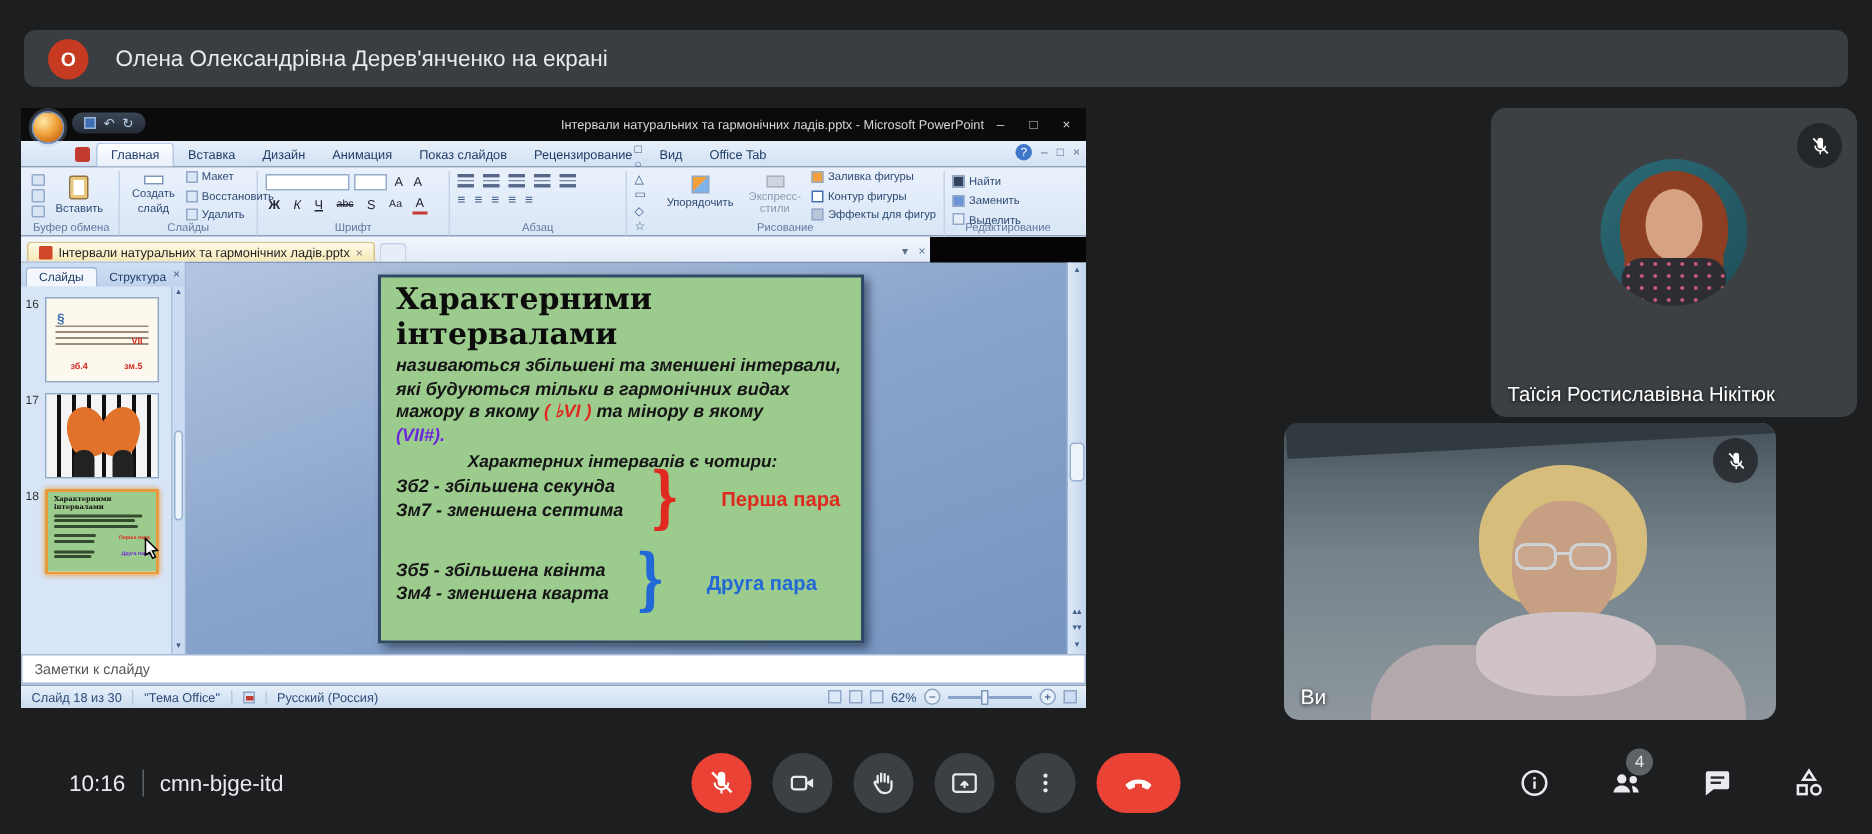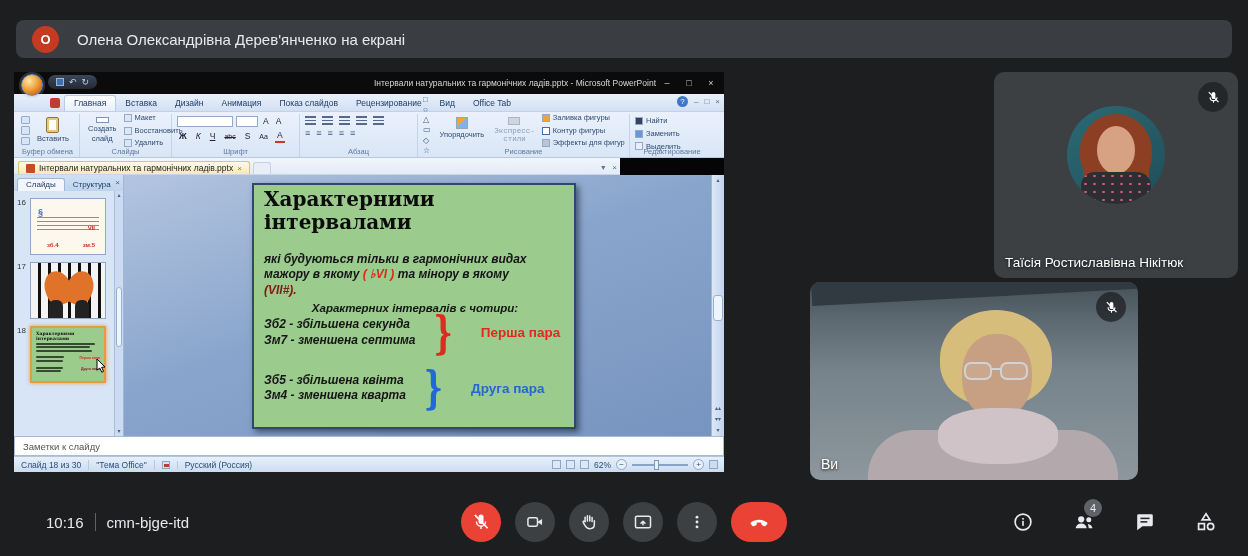--- a/index.html
+++ b/index.html
@@ -106,21 +106,21 @@
   .ycard{position:absolute;top:4px;width:32px;height:50px;background:#f2e033;border-radius:8px 8px 0 0;}
   .ytitle{font-size:4.5px;font-weight:bold;font-style:italic;text-align:center;margin-top:4px;line-height:1.1;}
   .ybar{height:2px;margin:3px 4px 0;border-radius:1px;}
 
   .canvas{flex:1;position:relative;background:linear-gradient(160deg,#b3c5e0 0%,#8aa5cc 45%,#7694c0 100%);}
   .slide{position:absolute;left:128px;top:8px;width:324px;height:246px;background:#9ccb8e;
      border:2px solid #31486b;box-shadow:3px 3px 6px rgba(10,20,40,.55);padding:3px 8px 0 10px;}
   .s-title{font-family:"DejaVu Serif",serif;font-weight:bold;font-size:20px;color:#0c0c0c;line-height:1.15;}
   .s-body{font-size:12px;font-weight:bold;font-style:italic;color:#151515;line-height:1.3;margin-top:2px;}
   .red{color:#e02a1f;}
-  .blue{color:#7f1d1d;}
+  .blue{color:#6d28d9;}
   .s-sub{font-size:11.5px;font-weight:bold;font-style:italic;color:#151515;text-align:center;margin-top:4px;}
   .pair{display:flex;align-items:center;gap:18px;margin-top:3px;}
   .pair-lines{font-size:12px;font-weight:bold;font-style:italic;color:#151515;line-height:1.3;}
   .brace{font-family:"DejaVu Serif",serif;font-size:30px;font-weight:bold;transform:scaleY(1.5);line-height:1;}
   .pair-label{font-size:13.5px;font-weight:bold;margin-left:10px;}
   .canvas-sb{position:absolute;right:0;top:0;bottom:0;width:13px;background:linear-gradient(90deg,#dce8f6,#c2d4ec);
      border-left:1px solid #9fb8d8;}
   .cthumb{position:absolute;left:1px;right:1px;top:120px;height:26px;background:#eef4fc;border:1px solid #97b0d0;border-radius:3px;}
   .csb-btn{position:absolute;left:0;right:0;height:11px;text-align:center;font-size:6px;color:#44618c;line-height:11px;}
 
@@ -158,21 +158,21 @@
   .audio-ind i{width:3px;background:#fff;border-radius:2px;display:block;}
   .tile2{left:994px;top:72px;width:244px;height:206px;background:#3c4043;}
   .t2-avatar{position:absolute;left:73px;top:34px;width:98px;height:98px;border-radius:50%;overflow:hidden;
      background:linear-gradient(140deg,#2b6a75,#1f4e58);}
   .t2-hair{position:absolute;left:13px;top:8px;width:72px;height:74px;background:#8c3f22;border-radius:50% 50% 44% 44%;}
   .t2-face{position:absolute;left:30px;top:20px;width:38px;height:48px;background:#d7a183;border-radius:50%;}
   .t2-lockL{position:absolute;left:16px;top:26px;width:14px;height:52px;background:#8c3f22;border-radius:7px;}
   .t2-lockR{position:absolute;left:68px;top:26px;width:14px;height:52px;background:#8c3f22;border-radius:7px;}
   .t2-shirt{position:absolute;left:14px;top:66px;width:70px;height:32px;border-radius:14px 14px 0 0;
      background:#2e2e32;background-image:radial-gradient(circle,#c85a7a 1px,transparent 1.5px);background-size:9px 8px;}
-  .tile3{left:810px;top:282px;width:328px;height:198px;
+  .tile3{left:856px;top:282px;width:328px;height:198px;
      background:linear-gradient(180deg,#454f57 0%,#5b6870 18%,#76838b 45%,#8d979d 100%);}
   .t3-ceil{position:absolute;left:0;top:-20px;width:110%;height:44px;background:#313a41;transform:rotate(-3deg);transform-origin:left top;}
   .t3-hair{position:absolute;left:130px;top:28px;width:112px;height:96px;background:#d6bd7c;border-radius:50% 50% 44% 44%;}
   .t3-face{position:absolute;left:152px;top:52px;width:70px;height:84px;background:#c7a084;border-radius:46%;}
   .t3-glassL{position:absolute;left:154px;top:80px;width:28px;height:18px;border:2px solid #cfd3d6;border-radius:7px;background:rgba(255,255,255,.08);}
   .t3-glassR{position:absolute;left:190px;top:80px;width:28px;height:18px;border:2px solid #cfd3d6;border-radius:7px;background:rgba(255,255,255,.08);}
   .t3-bridge{position:absolute;left:181px;top:86px;width:10px;height:2px;background:#cfd3d6;}
   .t3-scarf{position:absolute;left:128px;top:126px;width:120px;height:56px;background:#cfc3c8;border-radius:44%;}
   .t3-body{position:absolute;left:58px;top:148px;width:250px;height:60px;background:#b3a9ad;border-radius:46px 46px 0 0;}
 
@@ -312,21 +312,21 @@
 
       <div class="rgroup" style="width:212px;">
         <div class="smallcol" style="gap:1px;">
           <span class="shapesrow">□ ○ △ ▭</span>
           <span class="shapesrow">◇ ☆ ~</span>
         </div>
         <div class="bigbtn">
           <span class="arr-ic"></span>
           <span>Упорядочить</span>
         </div>
-        <div class="bigbtn" style="color:#8b9bb3;font-family:Liberation Mono, monospace;">
+        <div class="bigbtn" style="color:#8b9bb3;">
           <span class="qs-ic"></span>
           <span>Экспресс-стили</span>
         </div>
         <div class="smallcol" style="gap:3px;">
           <div class="tbtn">
               <span class="ic" style="background:#f2a13c;"></span>
               <span>Заливка фигуры</span>
             </div>
           <div class="tbtn">
               <span class="ic" style="background:#fff;border-color:#3f6fb2;"></span>
@@ -435,21 +435,21 @@
           <span class="sb-arr" style="top:0;">▴</span>
           <div class="pthumb"></div>
           <span class="sb-arr" style="bottom:0;">▾</span>
         </div>
       </div>
 
       <div class="canvas">
         <div class="slide">
           <div class="s-title">Характерними інтервалами</div>
           <div class="s-body">
-            <br>
+            <span>називаються збільшені та зменшені інтервали,</span><br>
             <span>які будуються  тільки в гармонічних видах</span><br>
             <span>мажору  в якому </span><span class="red">( ♭VI )</span><span> та мінору  в якому</span><br>
             <span class="blue">(VII#).</span>
           </div>
           <div class="s-sub">Характерних інтервалів є чотири:</div>
           <div class="pair">
             <div class="pair-lines">
               <span>Зб2 - збільшена секунда</span><br>
               <span>Зм7 - зменшена септима</span>
             </div>

